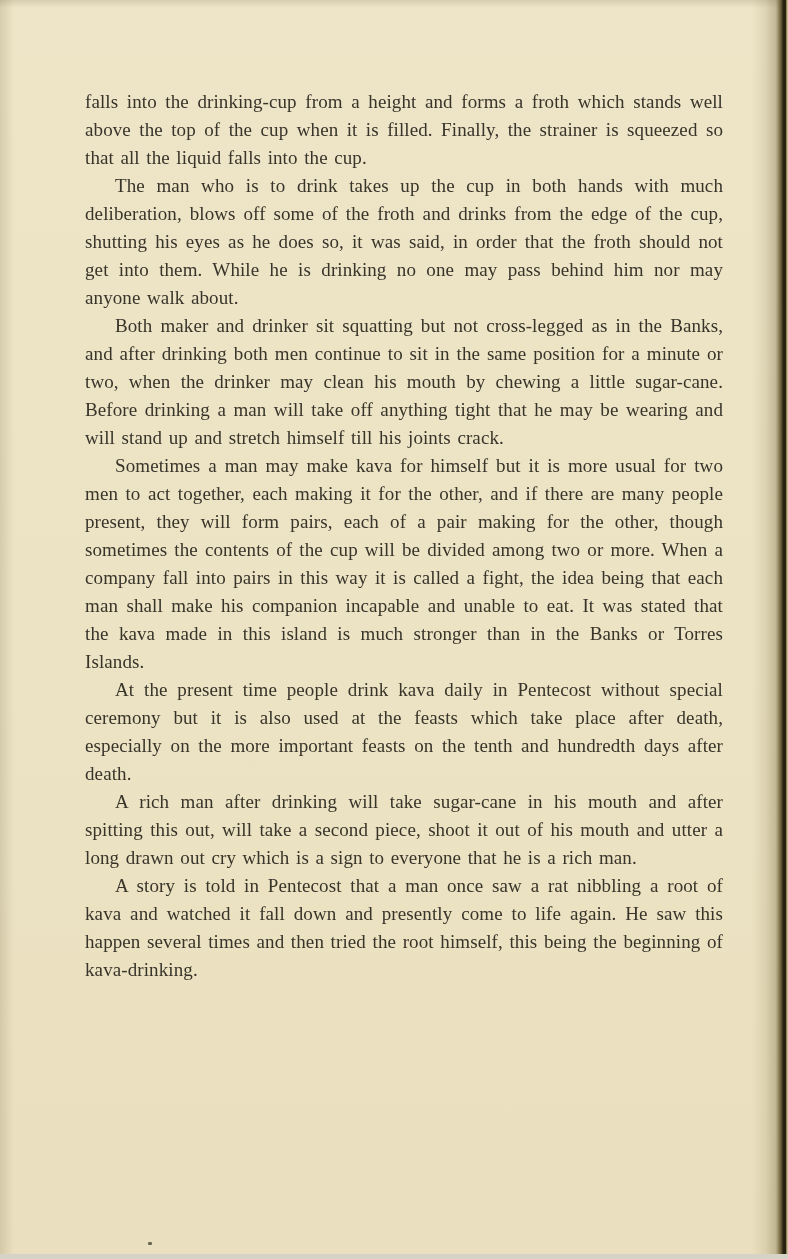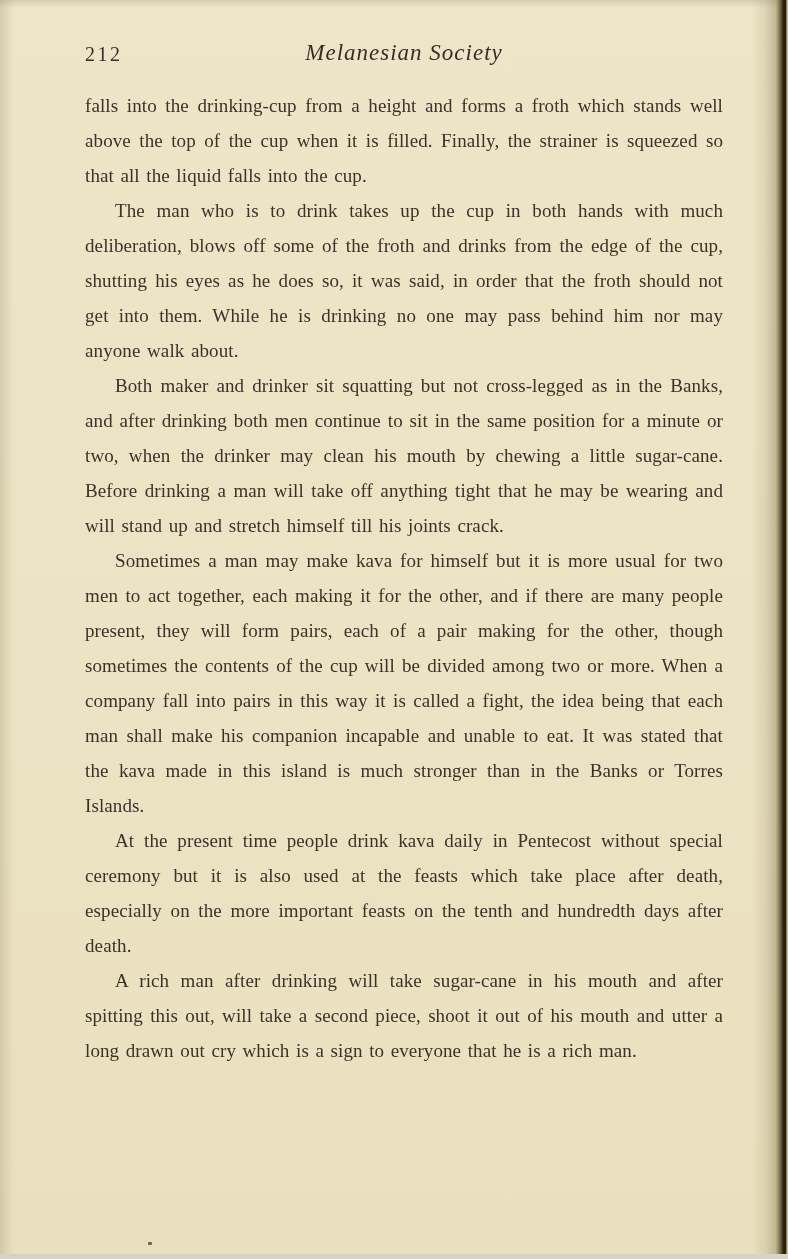--- a/index.html
+++ b/index.html
@@ -74,21 +74,21 @@
   }
   .text-block {
     position: absolute;
     left: 85px;
     top: 88px;
     width: 638px;
   }
   .text-block p {
     margin: 0;
     font-size: 19px;
-    line-height: 35px;
+    line-height: 28px;
     text-align: justify;
     word-spacing: 0.09em;
     letter-spacing: 0.1px;
   }
   .text-block p.indent { text-indent: 30px; }
   .ink-speck {
     position: absolute;
     left: 148px;
     top: 1242px;
     width: 4px;
@@ -98,30 +98,27 @@
     pointer-events: none;
   }
 </style>
 </head>
 <body>
 
 <div class="page">
   <div class="left-edge"></div>
   <div class="top-edge"></div>
 
-  <header class="running-header">
-    <span class="page-num">212</span>
-    <span class="running-title">Melanesian Society</span>
-  </header>
 
   <main class="text-block">
     <p>falls into the drinking-cup from a height and forms a froth which stands well above the top of the cup when it is filled. Finally, the strainer is squeezed so that all the liquid falls into the cup.</p>
     <p class="indent">The man who is to drink takes up the cup in both hands with much deliberation, blows off some of the froth and drinks from the edge of the cup, shutting his eyes as he does so, it was said, in order that the froth should not get into them. While he is drinking no one may pass behind him nor may anyone walk about.</p>
     <p class="indent">Both maker and drinker sit squatting but not cross-legged as in the Banks, and after drinking both men continue to sit in the same position for a minute or two, when the drinker may clean his mouth by chewing a little sugar-cane. Before drinking a man will take off anything tight that he may be wearing and will stand up and stretch himself till his joints crack.</p>
     <p class="indent">Sometimes a man may make kava for himself but it is more usual for two men to act together, each making it for the other, and if there are many people present, they will form pairs, each of a pair making for the other, though sometimes the contents of the cup will be divided among two or more. When a company fall into pairs in this way it is called a fight, the idea being that each man shall make his companion incapable and unable to eat. It was stated that the kava made in this island is much stronger than in the Banks or Torres Islands.</p>
     <p class="indent">At the present time people drink kava daily in Pentecost without special ceremony but it is also used at the feasts which take place after death, especially on the more important feasts on the tenth and hundredth days after death.</p>
     <p class="indent">A rich man after drinking will take sugar-cane in his mouth and after spitting this out, will take a second piece, shoot it out of his mouth and utter a long drawn out cry which is a sign to everyone that he is a rich man.</p>
+    <p class="indent">A story is told in Pentecost that a man once saw a rat nibbling a root of kava and watched it fall down and presently come to life again. He saw this happen several times and then tried the root himself, this being the beginning of kava-drinking.</p>
   </main>
 
   <div class="ink-speck"></div>
   <div class="right-edge"></div>
   <div class="bottom-edge"></div>
 </div>
 
 </body></html>

